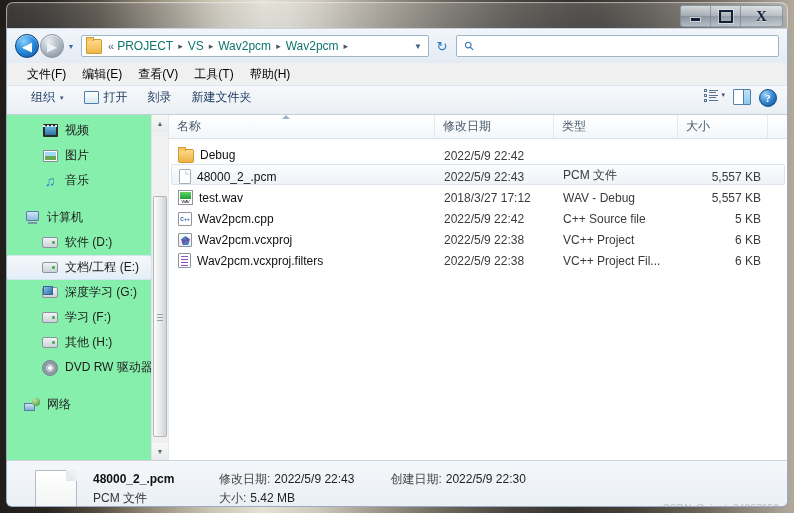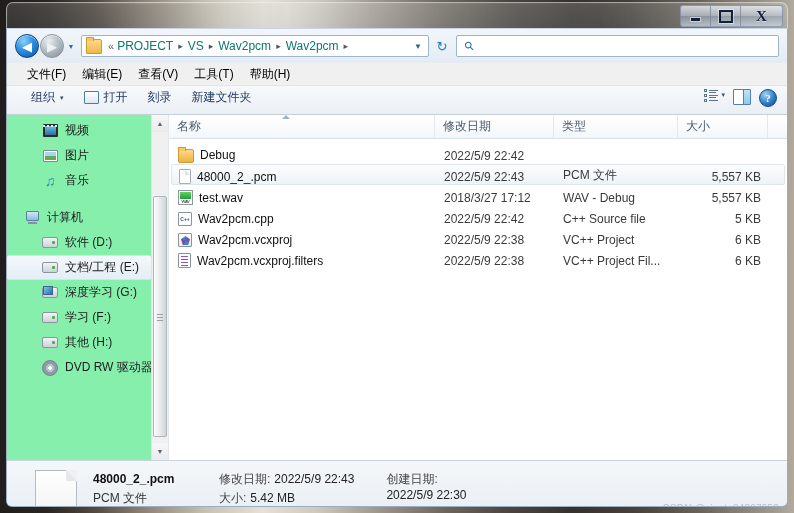--- a/index.html
+++ b/index.html
@@ -395,21 +395,21 @@
     content: ""; position: absolute; right: -1px; top: -1px;
     border-width: 0 11px 11px 0; border-style: solid;
     border-color: #e6e9eb #eef0f2;
   }
   .det-text { margin-left: 16px; padding-top: 2px; }
   .det-line { display: flex; align-items: baseline; font-size: 12px; color: #333; height: 19px; }
   .det-name { font-weight: bold; color: #111; width: 126px; }
   .det-lbl { color: #444; }
   .det-val { color: #222; margin-left: 4px; }
   .det-group { display: flex; align-items: baseline; }
-  .det-g2 { margin-left: 28px; flex-direction: column; }
+  .det-g2 { margin-left: 36px; }
   .det-type { width: 126px; color: #333; }
   .det-size-lbl { margin-left: 0; }
 
   .watermark {
     position: absolute; right: 8px; bottom: 3px;
     font-size: 10px; color: #b9bec3;
     font-family: "Liberation Sans", sans-serif;
     letter-spacing: 0.2px;
   }
 </style>
@@ -576,20 +576,26 @@
           </div>
           <div class="nav-row indent1">
             <span class="nav-ico">
                 <span class="ico-dvd"></span>
               </span>
             <span class="nav-label">DVD RW 驱动器</span>
           </div>
 
           <div class="nav-gap"></div>
 
+          <div class="nav-row group">
+            <span class="nav-ico">
+                <span class="ico-net"></span>
+              </span>
+            <span class="nav-label">网络</span>
+          </div>
         </div>
 
         <div class="nav-scroll">
           <div class="arrow up">▲</div>
           <div class="nav-thumb"></div>
           <div class="arrow down">▼</div>
         </div>
       </div>
 
       <div class="filepane">

